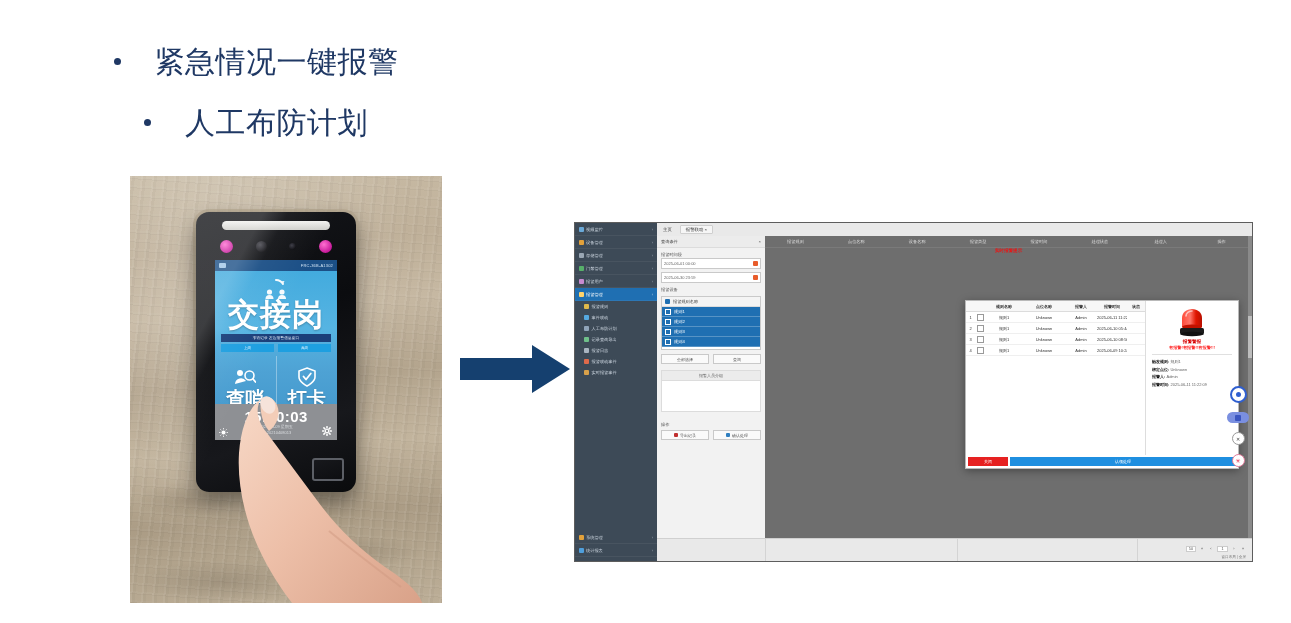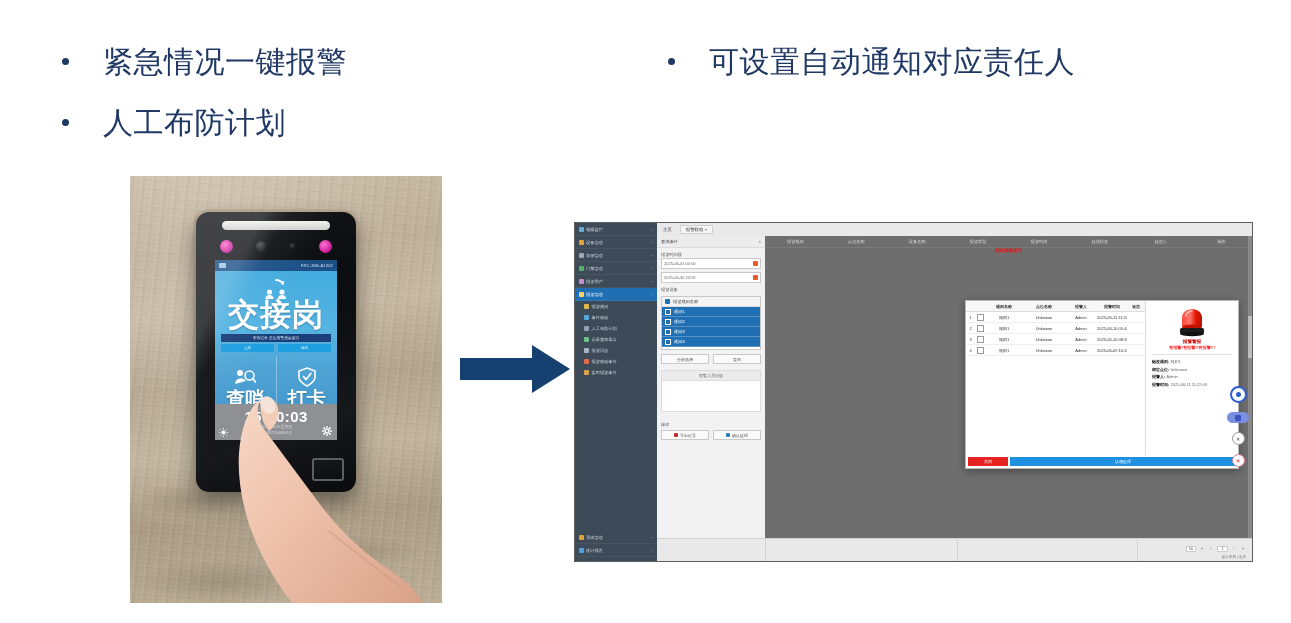--- a/index.html
+++ b/index.html
@@ -5,21 +5,21 @@
   html,body{margin:0;padding:0;}
   body{
     width:1291px;height:623px;background:#ffffff;overflow:hidden;
     font-family:"Liberation Serif", serif;
     position:relative;
   }
   .slide{position:absolute;inset:0;}
 
   
   .bullets{position:absolute;display:flex;flex-direction:column;gap:20px;}
-  .col-left{left:62px;top:42px;width:420px;}
+  .col-left{left:46px;top:42px;width:420px;align-items:center;}
   .col-right{left:668px;top:42px;width:470px;}
   .bullet{display:flex;align-items:flex-start;}
   .dot{
     width:7px;height:7px;border-radius:50%;background:#1F3864;
     margin-top:16px;margin-right:0px;flex:0 0 auto;
   }
   .btext{
     color:#1F3864;font-size:30px;line-height:1.35;letter-spacing:.5px;
     margin-left:34px;white-space:nowrap;
     font-family:"Liberation Serif","DejaVu Serif",serif;
@@ -218,24 +218,20 @@
       <span class="dot"></span>
       <span class="btext">紧急情况一键报警</span>
     </div>
     <div class="bullet">
       <span class="dot"></span>
       <span class="btext">人工布防计划</span>
     </div>
   </div>
 
   <div class="bullets col-right">
-    <div class="bullet">
-      <span class="dot"></span>
-      <span class="btext">可设置自动通知对应责任人</span>
-    </div>
   </div>
 
   <div class="arrow">
     <svg width="110" height="48" viewBox="0 0 110 48">
       <path d="M0 13 H72 V0 L110 24 L72 48 V35 H0 Z" fill="#15406F"></path>
     </svg>
   </div>
 
   <div class="photo">
     <div class="wallgrain"></div>

